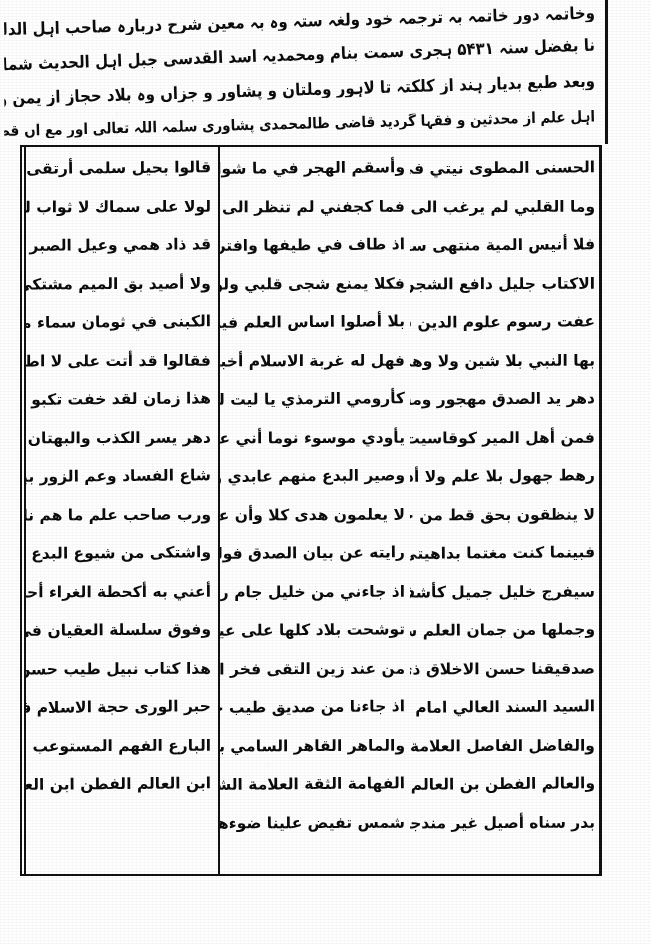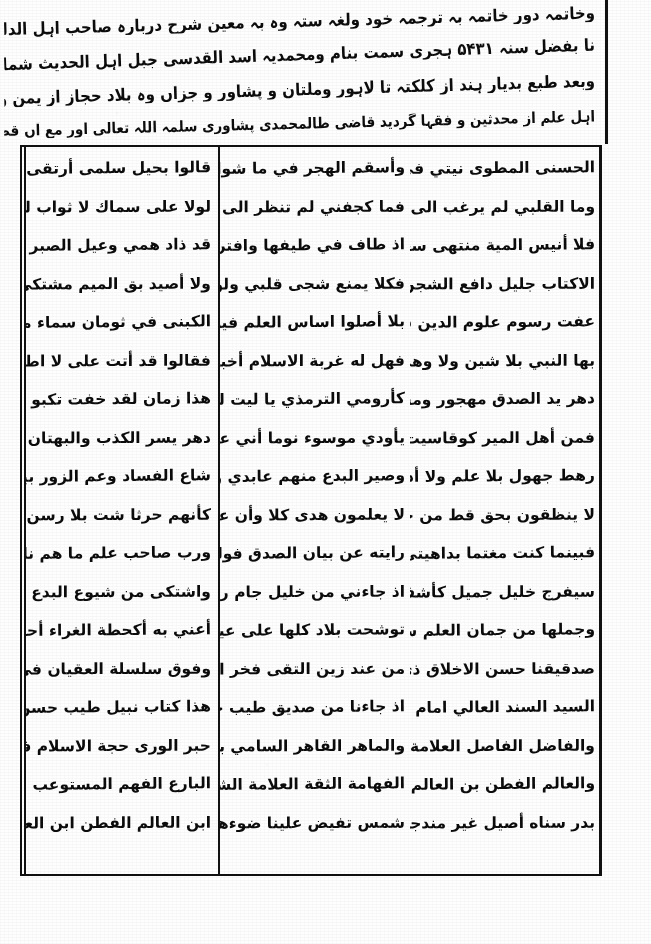--- a/index.html
+++ b/index.html
@@ -159,21 +159,20 @@
     <div class="vcol col-right">
       <div class="vrow">قالوا بحيل سلمى أرتقى تسمجني</div>
       <div class="vrow">لولا على سماك لا ثواب لو ترينى</div>
       <div class="vrow">قد ذاد همي وعيل الصبر أجمعه</div>
       <div class="vrow">ولا أصيد بق الميم مشتكى جنيني</div>
       <div class="vrow">الكبنى في ثومان سماء منظرة</div>
       <div class="vrow">فقالوا قد أتت على لا اطلاق والدين</div>
       <div class="vrow">هذا زمان لقد خفت تكبو واقمة</div>
       <div class="vrow">دهر يسر الكذب والبهتان في علن</div>
       <div class="vrow">شاع الفساد وعم الزور بينهم</div>
-      <div class="vrow">كأنهم حرثا شت بلا رسن</div>
       <div class="vrow">ورب صاحب علم ما هم نلق</div>
       <div class="vrow">واشتكى من شيوع البدع في وطني</div>
       <div class="vrow">أعني به أكحطة الغراء أحرفها</div>
       <div class="vrow">وفوق سلسلة العقيان في الثمن</div>
       <div class="vrow">هذا كتاب نبيل طيب حسن</div>
       <div class="vrow">حبر الورى حجة الاسلام في الزمن</div>
       <div class="vrow">البارع الفهم المستوعب الزلق</div>
       <div class="vrow">ابن العالم الفطن ابن العالم الفطن</div>
     </div>
 

